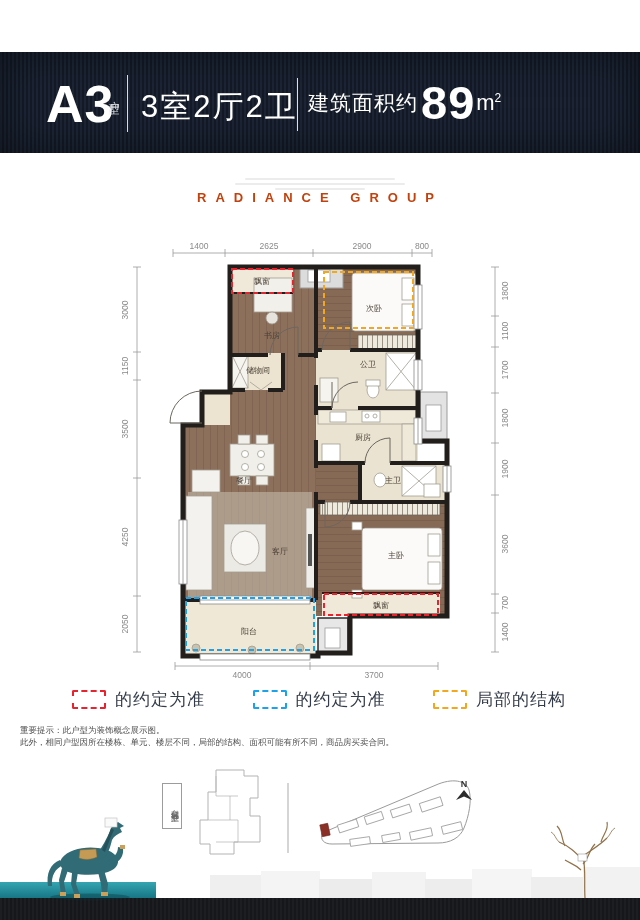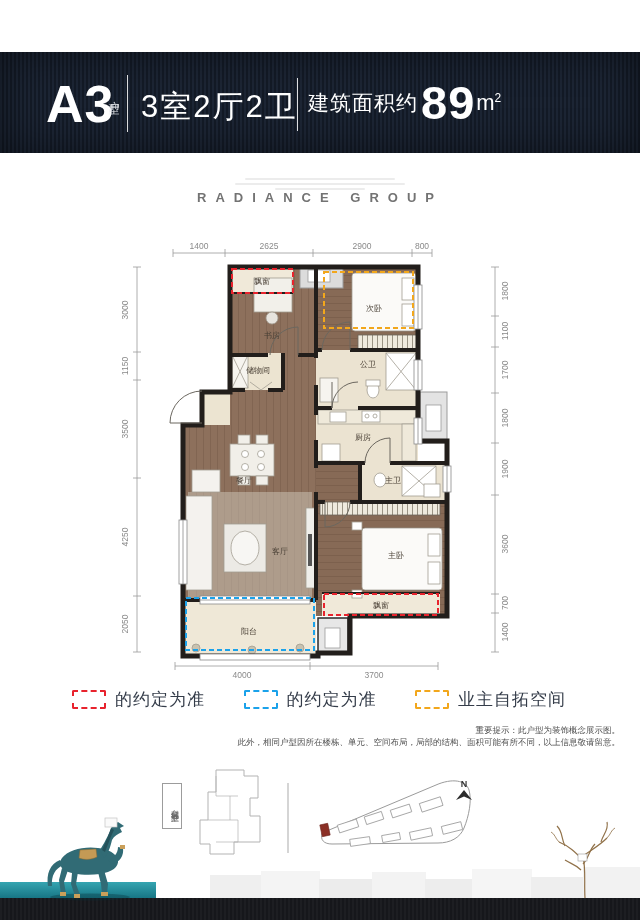--- a/index.html
+++ b/index.html
@@ -15,34 +15,34 @@
   .hdr-div{width:1px;background:rgba(255,255,255,.85);}
   .hdr-layout{left:141px;top:34px;font-size:31px;letter-spacing:2px;}
   .hdr-area{left:308px;top:0;height:101px;display:flex;align-items:center;}
   .hdr-area .lbl{font-size:21px;letter-spacing:1px;}
   .hdr-area .num{font-size:47px;font-weight:bold;margin:0 1px 0 3px;letter-spacing:1px;}
   .hdr-area .unit{font-size:22px;}
   .hdr-area sup{font-size:12px;}
   
   .wm-lines{left:0;top:175px;width:640px;text-align:center;}
   .wm-lines i{display:block;height:2px;background:#ececec;margin:3px auto;border-radius:1px;}
-  .brand{left:0;top:190px;width:640px;text-align:center;font-size:13px;color:#737373;
+  .brand{left:0;top:190px;width:640px;text-align:center;font-size:13px;color:#c2410c;
          letter-spacing:9px;font-weight:bold;}
   
   .plan{left:0;top:240px;}
   .rlbl{font-size:8px;fill:#4a4036;text-anchor:middle;}
   .dim{font-size:8.5px;fill:#8a8a8a;text-anchor:middle;}
   .dimline{stroke:#9a9a9a;stroke-width:.8;}
   
   .legend{left:72px;top:688px;width:494px;display:flex;justify-content:space-between;}
   .lg-item{display:flex;align-items:center;}
   .lg-box{width:30px;height:15px;border:2px dashed #e8232d;border-radius:2px;margin-right:9px;}
   .lg-txt{font-size:17px;color:#343c49;font-weight:500;letter-spacing:1px;}
   
-  .disc{left:20px;top:724px;width:600px;text-align:right;color:#515151;
+  .disc{left:20px;top:724px;width:600px;text-align:left;color:#515151;
         font-family:"Liberation Serif","DejaVu Serif",serif;font-size:8.5px;line-height:12px;}
   
   .footer{left:0;top:760px;}
   .deliver{left:162px;top:783px;width:14px;height:38px;border:1px solid #9c9c9c;
            padding:3px 2px;writing-mode:vertical-rl;font-size:8px;letter-spacing:1px;color:#666;
            text-align:center;background:#fff;}
 </style>
 </head>
 <body>
 
@@ -304,27 +304,27 @@
     <div class="lg-item">
       <span class="lg-box" style="border-color: rgb(232, 35, 45);"></span>
       <span class="lg-txt">的约定为准</span>
     </div>
     <div class="lg-item">
       <span class="lg-box" style="border-color: rgb(27, 162, 234);"></span>
       <span class="lg-txt">的约定为准</span>
     </div>
     <div class="lg-item">
       <span class="lg-box" style="border-color: rgb(242, 167, 28);"></span>
-      <span class="lg-txt">业主自拓空间</span>
+      <span class="lg-txt">局部的结构</span>
     </div>
   </div>
 
   <div class="abs disc">
     <div>重要提示：此户型为装饰概念展示图。</div>
-    <div>此外，相同户型因所在楼栋、单元、空间布局，局部的结构、面积可能有所不同，以上信息敬请留意。</div>
+    <div>此外，相同户型因所在楼栋、单元、楼层不同，局部的结构、面积可能有所不同，商品房买卖合同。</div>
   </div>
 
   <svg class="abs footer" width="640" height="160" viewBox="0 0 640 160">
     <defs>
       <linearGradient id="teal" x1="0" y1="0" x2="0" y2="1">
         <stop offset="0" stop-color="#35a5b1"></stop>
           <stop offset="1" stop-color="#14707f"></stop>
       </linearGradient>
       <pattern id="darkgrain" width="4" height="8" patternUnits="userSpaceOnUse">
         <rect width="4" height="8" fill="#16171b"></rect>

